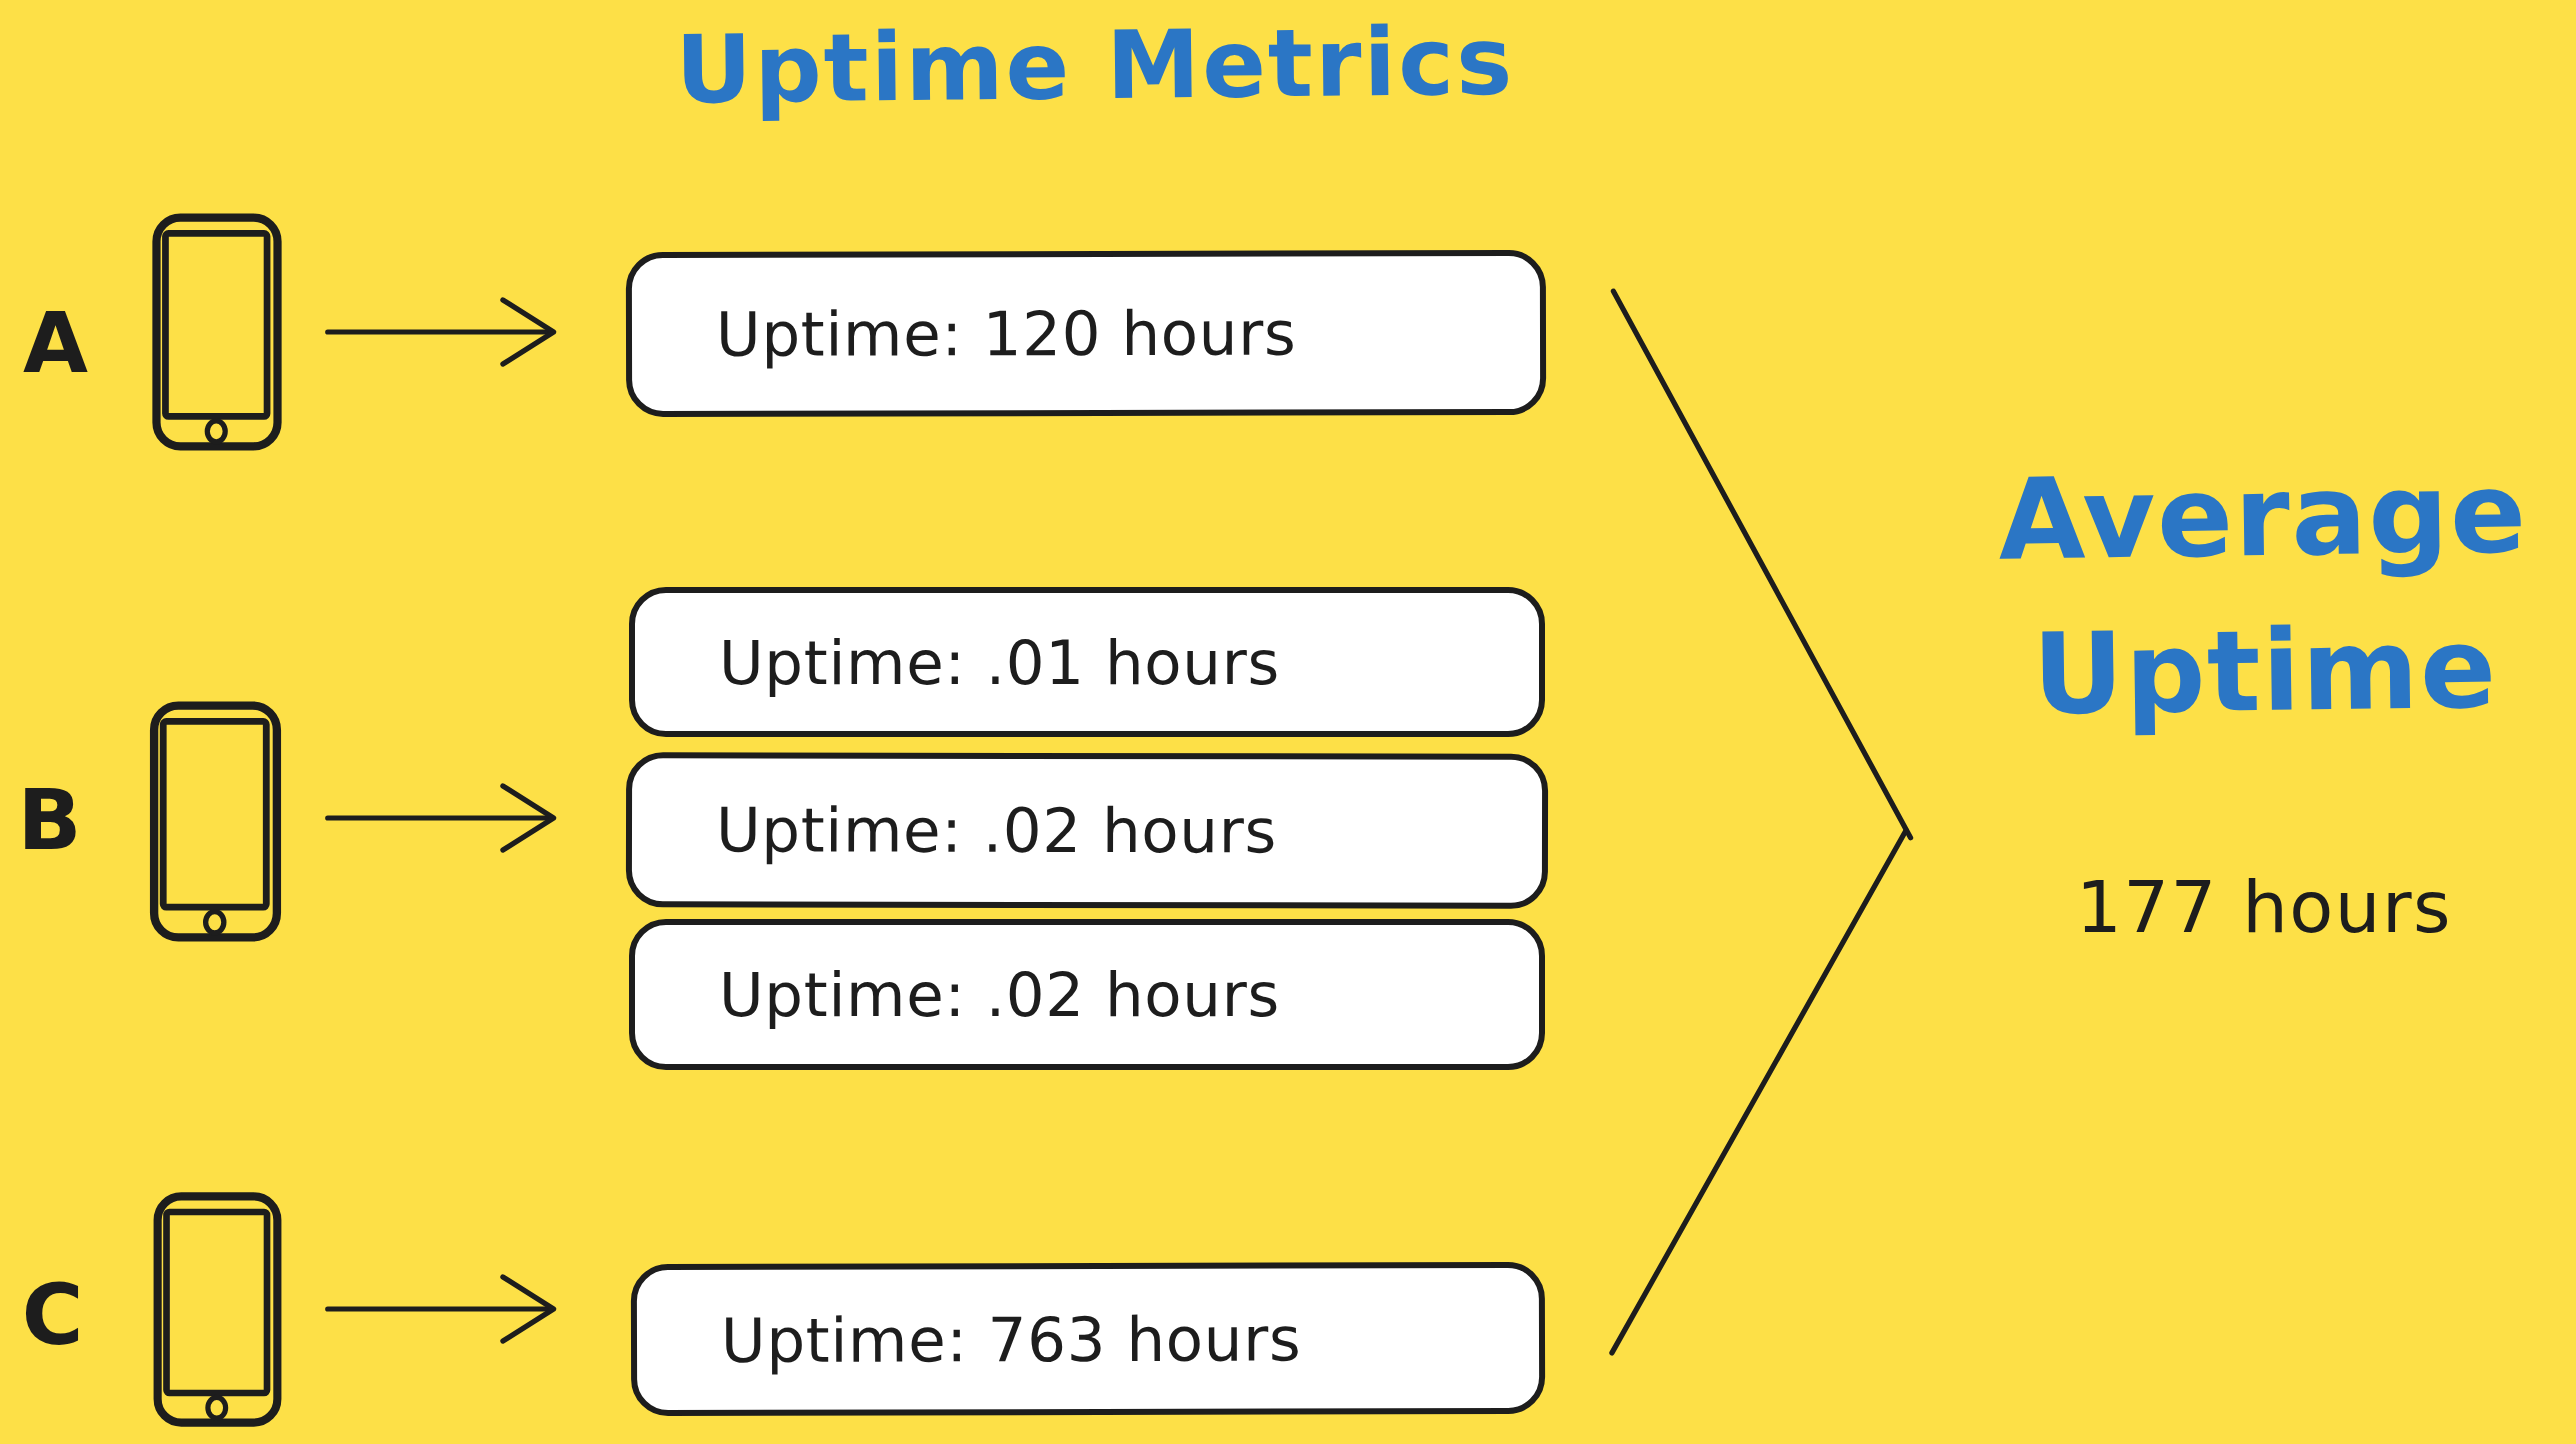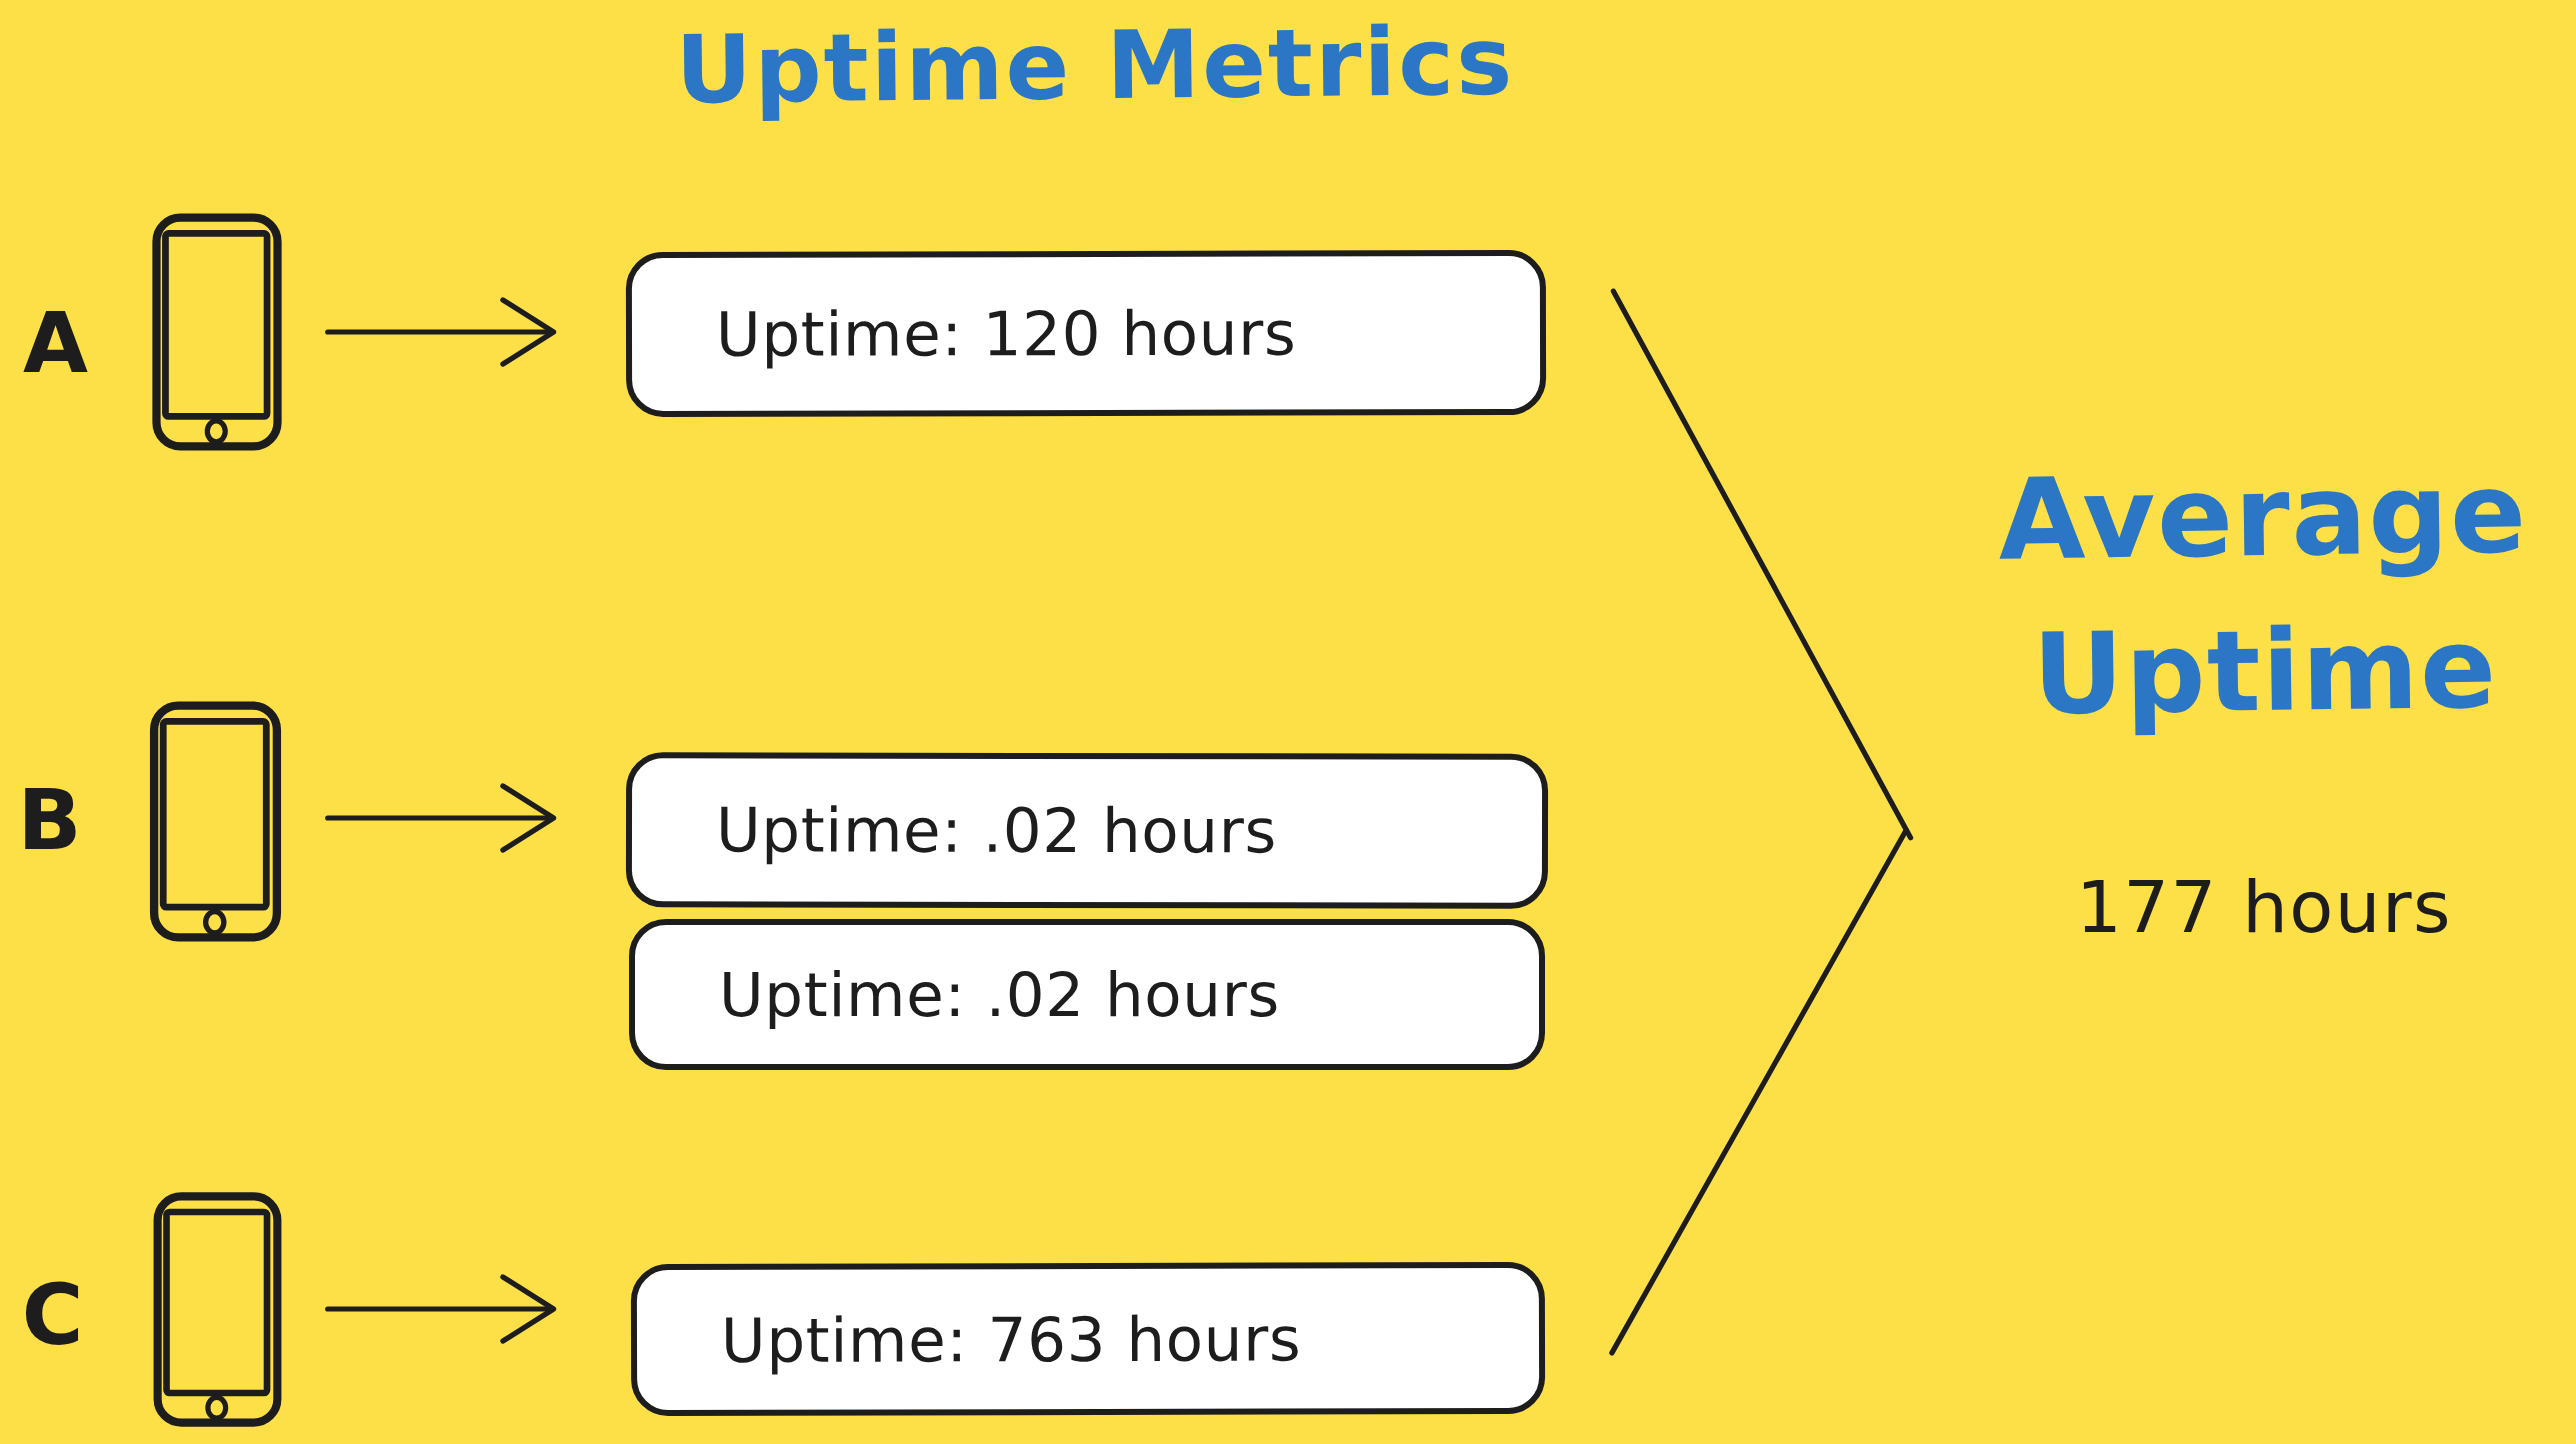--- a/index.html
+++ b/index.html
@@ -120,20 +120,23 @@
     <rect class="ink" x="6" y="6" width="162" height="306" rx="32" stroke-width="11"></rect>
     <rect class="ink" x="18" y="27" width="136" height="245" rx="4" stroke-width="9"></rect>
     <ellipse class="ink" cx="86" cy="292" rx="12" ry="14" stroke-width="7"></ellipse>
   </svg>
 
   <svg class="arrow-svg" style="left:325px; top:777px;" width="247" height="82" viewBox="0 0 330 110">
     <line class="ink" x1="3" y1="55" x2="298" y2="55" stroke-width="7"></line>
     <polyline class="ink" points="238,12 306,55 238,98" stroke-width="7"></polyline>
   </svg>
 
+  <div class="metric-box" style="left:629px; top:587px; width:916px; height:150px;">
+    <span>Uptime: .01 hours</span>
+  </div>
   <div class="metric-box box-b2" style="left:626px; top:753px; width:922px; height:155px;">
     <span>Uptime: .02 hours</span>
   </div>
   <div class="metric-box" style="left:629px; top:919px; width:916px; height:151px;">
     <span>Uptime: .02 hours</span>
   </div>
 
   <div class="device-label" style="left:7.5px; top:1266px;">C</div>
 
   <svg class="phone-svg" style="left:153px; top:1192px;" width="129" height="235" viewBox="0 0 174 318">

